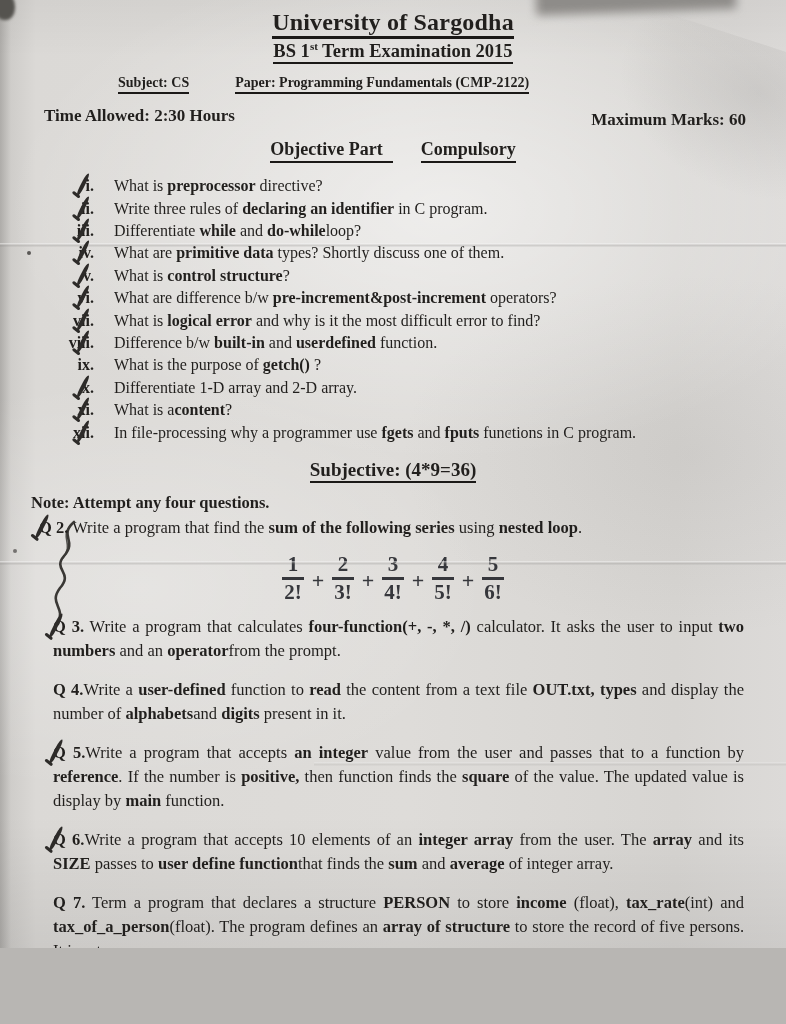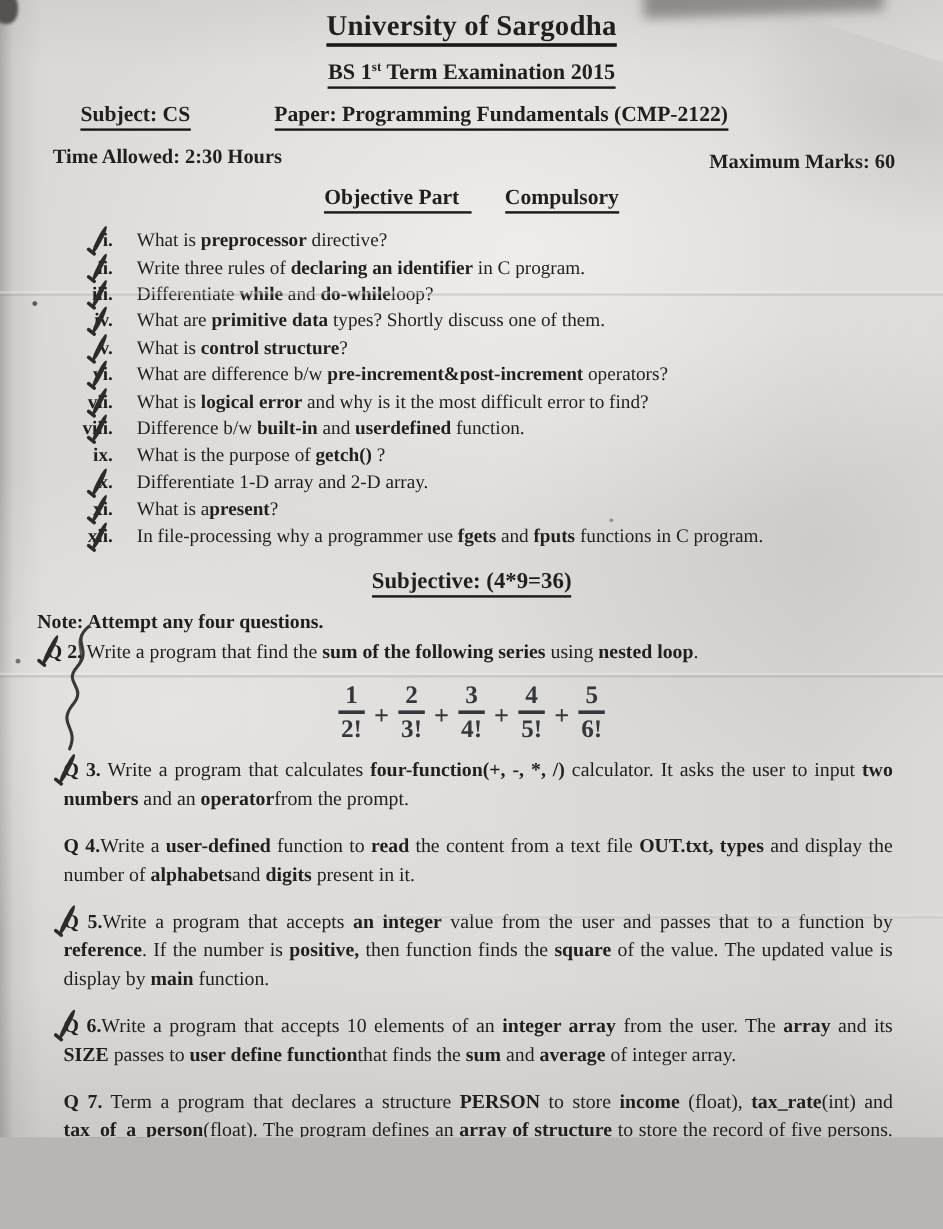--- a/index.html
+++ b/index.html
@@ -37,23 +37,23 @@
   .speck { position: absolute; background: #5a5856; border-radius: 50%; }
   .speck.s1 { left: 27px; top: 251px; width: 4px; height: 4px; }
   .speck.s2 { left: 13px; top: 549px; width: 4px; height: 4px; opacity: .8; }
   .speck.s3 { left: 9px; top: 1005px; width: 3px; height: 7px; border-radius: 2px; opacity: .7; }
   .speck.s4 { left: 508px; top: 432px; width: 3px; height: 3px; opacity: .6; }
 
   
   .u  { border-bottom: 3px solid #1b1917; padding-bottom: 1px; }
   .u2 { border-bottom: 2px solid #1b1917; padding-bottom: 1px; }
   .title-row   { padding-top: 9px; text-align: center; font-size: 24px; font-weight: bold; letter-spacing: .2px; }
-  .subtitle-row{ margin-top: 14px; text-align: center; font-size: 18.5px; font-weight: bold; }
+  .subtitle-row{ margin-top: 4px; text-align: center; font-size: 18.5px; font-weight: bold; }
   .subtitle-row sup { font-size: 11px; }
-  .subject-row { margin-top: 13px; margin-left: 67px; display: flex; gap: 70px; font-size: 18px; font-weight: bold; }
+  .subject-row { margin-top: 13px; margin-left: 118px; display: flex; gap: 46px; font-size: 14px; font-weight: bold; }
   .time-row    { margin-top: 12px; display: flex; justify-content: space-between; padding: 0 40px 0 44px;
                  font-size: 17px; font-weight: bold; }
   .time-row .marks { position: relative; top: 4px; }
   .objpart-row { margin-top: 13px; display: flex; justify-content: center; gap: 28px; font-size: 18px; font-weight: bold; }
   .objpart-row .pad-r { padding-right: 10px; }
 
   
   .objnote-row { margin-top: 21px; display: flex; padding: 0 44px 0 55px; font-size: 16.5px; font-weight: bold; }
   .objnote-row .marks2 { margin-left: auto; }
   .obj-list { margin-top: 12px; }
@@ -168,21 +168,21 @@
       <div class="q-row">
         <span class="q-num">ix.</span>
         <span class="q-text"><span>What is the purpose of </span><b>getch()</b><span> ?</span></span>
       </div>
       <div class="q-row">
         <span class="q-num">x.<span class="tick"></span></span>
         <span class="q-text"><span>Differentiate 1-D array and 2-D array.</span></span>
       </div>
       <div class="q-row">
         <span class="q-num">xi.<span class="tick"></span></span>
-        <span class="q-text"><span>What is a</span><b>present</b><span>?</span></span>
+        <span class="q-text"><span>What is a</span><b>content</b><span>?</span></span>
       </div>
       <div class="q-row">
         <span class="q-num">xii.<span class="tick"></span></span>
         <span class="q-text"><span>In file-processing why a programmer use </span><b>fgets</b><span> and </span><b>fputs</b><span> functions in C program.</span></span>
       </div>
     </div>
 
   <div class="subjhead-row">
     <span class="u2">Subjective: (4*9=36)</span>
   </div>

